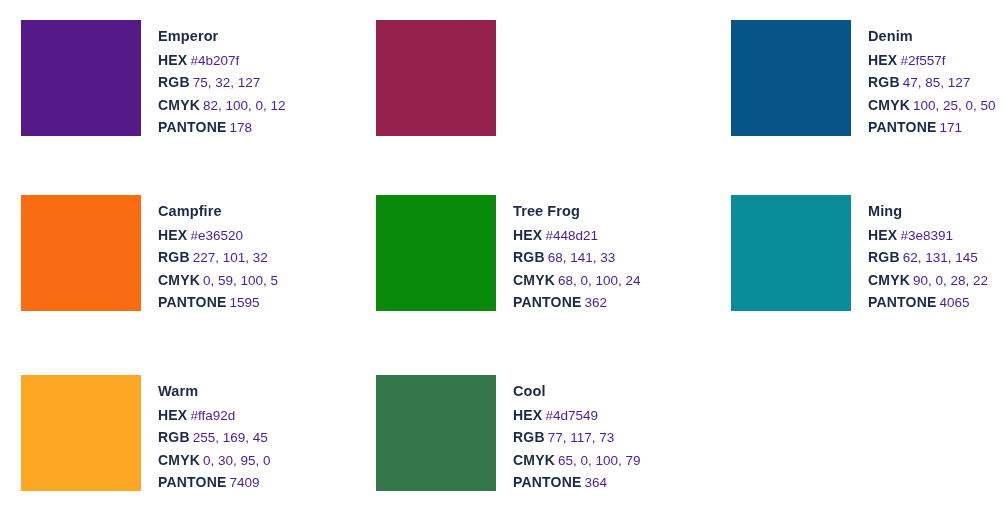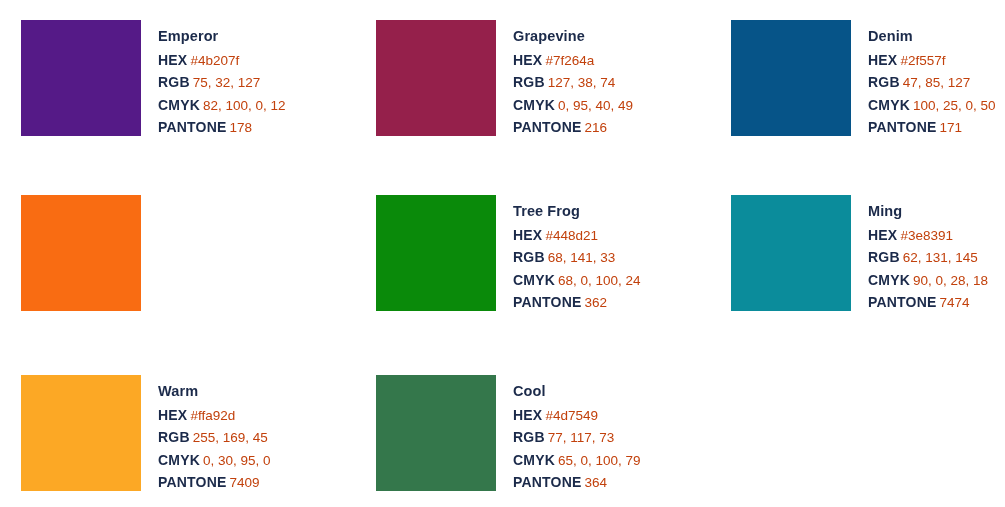--- a/index.html
+++ b/index.html
@@ -68,21 +68,21 @@
     font-weight: bold;
     color: #1b2a4a;
     letter-spacing: 0.2px;
     text-transform: uppercase;
     margin-right: 3px;
   }
 
   .prop-val {
     font-size: 13.5px;
     font-weight: normal;
-    color: #c2410c;
+    color: #4c1d95;
   }
 </style>
 </head>
 <body style="background: rgb(255, 255, 255);">
 
 <div class="palette-grid">
 
   <div class="swatch-card">
     <div class="swatch-chip" style="background-color: rgb(85, 26, 135);"></div>
     <div class="swatch-info">
@@ -90,63 +90,63 @@
       <div class="prop-row"><span class="prop-key">HEX</span><span class="prop-val">#4b207f</span></div>
       <div class="prop-row"><span class="prop-key">RGB</span><span class="prop-val">75, 32, 127</span></div>
       <div class="prop-row"><span class="prop-key">CMYK</span><span class="prop-val">82, 100, 0, 12</span></div>
       <div class="prop-row"><span class="prop-key">PANTONE</span><span class="prop-val">178</span></div>
     </div>
   </div>
 
 
   <div class="swatch-card">
     <div class="swatch-chip" style="background-color: rgb(149, 32, 75);"></div>
-    <div class="swatch-info">
-      <div class="swatch-name">Grapevine</div>
-      <div class="prop-row"><span class="prop-key">HEX</span><span class="prop-val">#7f264a</span></div>
-      <div class="prop-row"><span class="prop-key">RGB</span><span class="prop-val">127, 38, 74</span></div>
-      <div class="prop-row"><span class="prop-key">CMYK</span><span class="prop-val">0, 95, 40, 49</span></div>
-      <div class="prop-row"><span class="prop-key">PANTONE</span><span class="prop-val">216</span></div>
-    </div>
   </div>
 
   <div class="swatch-card">
     <div class="swatch-chip" style="background-color: rgb(6, 84, 136);"></div>
     <div class="swatch-info">
       <div class="swatch-name">Denim</div>
       <div class="prop-row"><span class="prop-key">HEX</span><span class="prop-val">#2f557f</span></div>
       <div class="prop-row"><span class="prop-key">RGB</span><span class="prop-val">47, 85, 127</span></div>
       <div class="prop-row"><span class="prop-key">CMYK</span><span class="prop-val">100, 25, 0, 50</span></div>
       <div class="prop-row"><span class="prop-key">PANTONE</span><span class="prop-val">171</span></div>
     </div>
   </div>
 
   <div class="swatch-card">
     <div class="swatch-chip" style="background-color: rgb(249, 108, 18);"></div>
+    <div class="swatch-info">
+      <div class="swatch-name">Campfire</div>
+      <div class="prop-row"><span class="prop-key">HEX</span><span class="prop-val">#e36520</span></div>
+      <div class="prop-row"><span class="prop-key">RGB</span><span class="prop-val">227, 101, 32</span></div>
+      <div class="prop-row"><span class="prop-key">CMYK</span><span class="prop-val">0, 59, 100, 5</span></div>
+      <div class="prop-row"><span class="prop-key">PANTONE</span><span class="prop-val">1595</span></div>
+    </div>
   </div>
 
   <div class="swatch-card">
     <div class="swatch-chip" style="background-color: rgb(10, 138, 10);"></div>
     <div class="swatch-info">
       <div class="swatch-name">Tree Frog</div>
       <div class="prop-row"><span class="prop-key">HEX</span><span class="prop-val">#448d21</span></div>
       <div class="prop-row"><span class="prop-key">RGB</span><span class="prop-val">68, 141, 33</span></div>
       <div class="prop-row"><span class="prop-key">CMYK</span><span class="prop-val">68, 0, 100, 24</span></div>
       <div class="prop-row"><span class="prop-key">PANTONE</span><span class="prop-val">362</span></div>
     </div>
   </div>
 
   <div class="swatch-card">
     <div class="swatch-chip" style="background-color: rgb(11, 140, 155);"></div>
     <div class="swatch-info">
       <div class="swatch-name">Ming</div>
       <div class="prop-row"><span class="prop-key">HEX</span><span class="prop-val">#3e8391</span></div>
       <div class="prop-row"><span class="prop-key">RGB</span><span class="prop-val">62, 131, 145</span></div>
-      <div class="prop-row"><span class="prop-key">CMYK</span><span class="prop-val">90, 0, 28, 18</span></div>
-      <div class="prop-row"><span class="prop-key">PANTONE</span><span class="prop-val">7474</span></div>
+      <div class="prop-row"><span class="prop-key">CMYK</span><span class="prop-val">90, 0, 28, 22</span></div>
+      <div class="prop-row"><span class="prop-key">PANTONE</span><span class="prop-val">4065</span></div>
     </div>
   </div>
 
   <div class="swatch-card">
     <div class="swatch-chip" style="background-color: rgb(252, 168, 37);"></div>
     <div class="swatch-info">
       <div class="swatch-name">Warm</div>
       <div class="prop-row"><span class="prop-key">HEX</span><span class="prop-val">#ffa92d</span></div>
       <div class="prop-row"><span class="prop-key">RGB</span><span class="prop-val">255, 169, 45</span></div>
       <div class="prop-row"><span class="prop-key">CMYK</span><span class="prop-val">0, 30, 95, 0</span></div>

